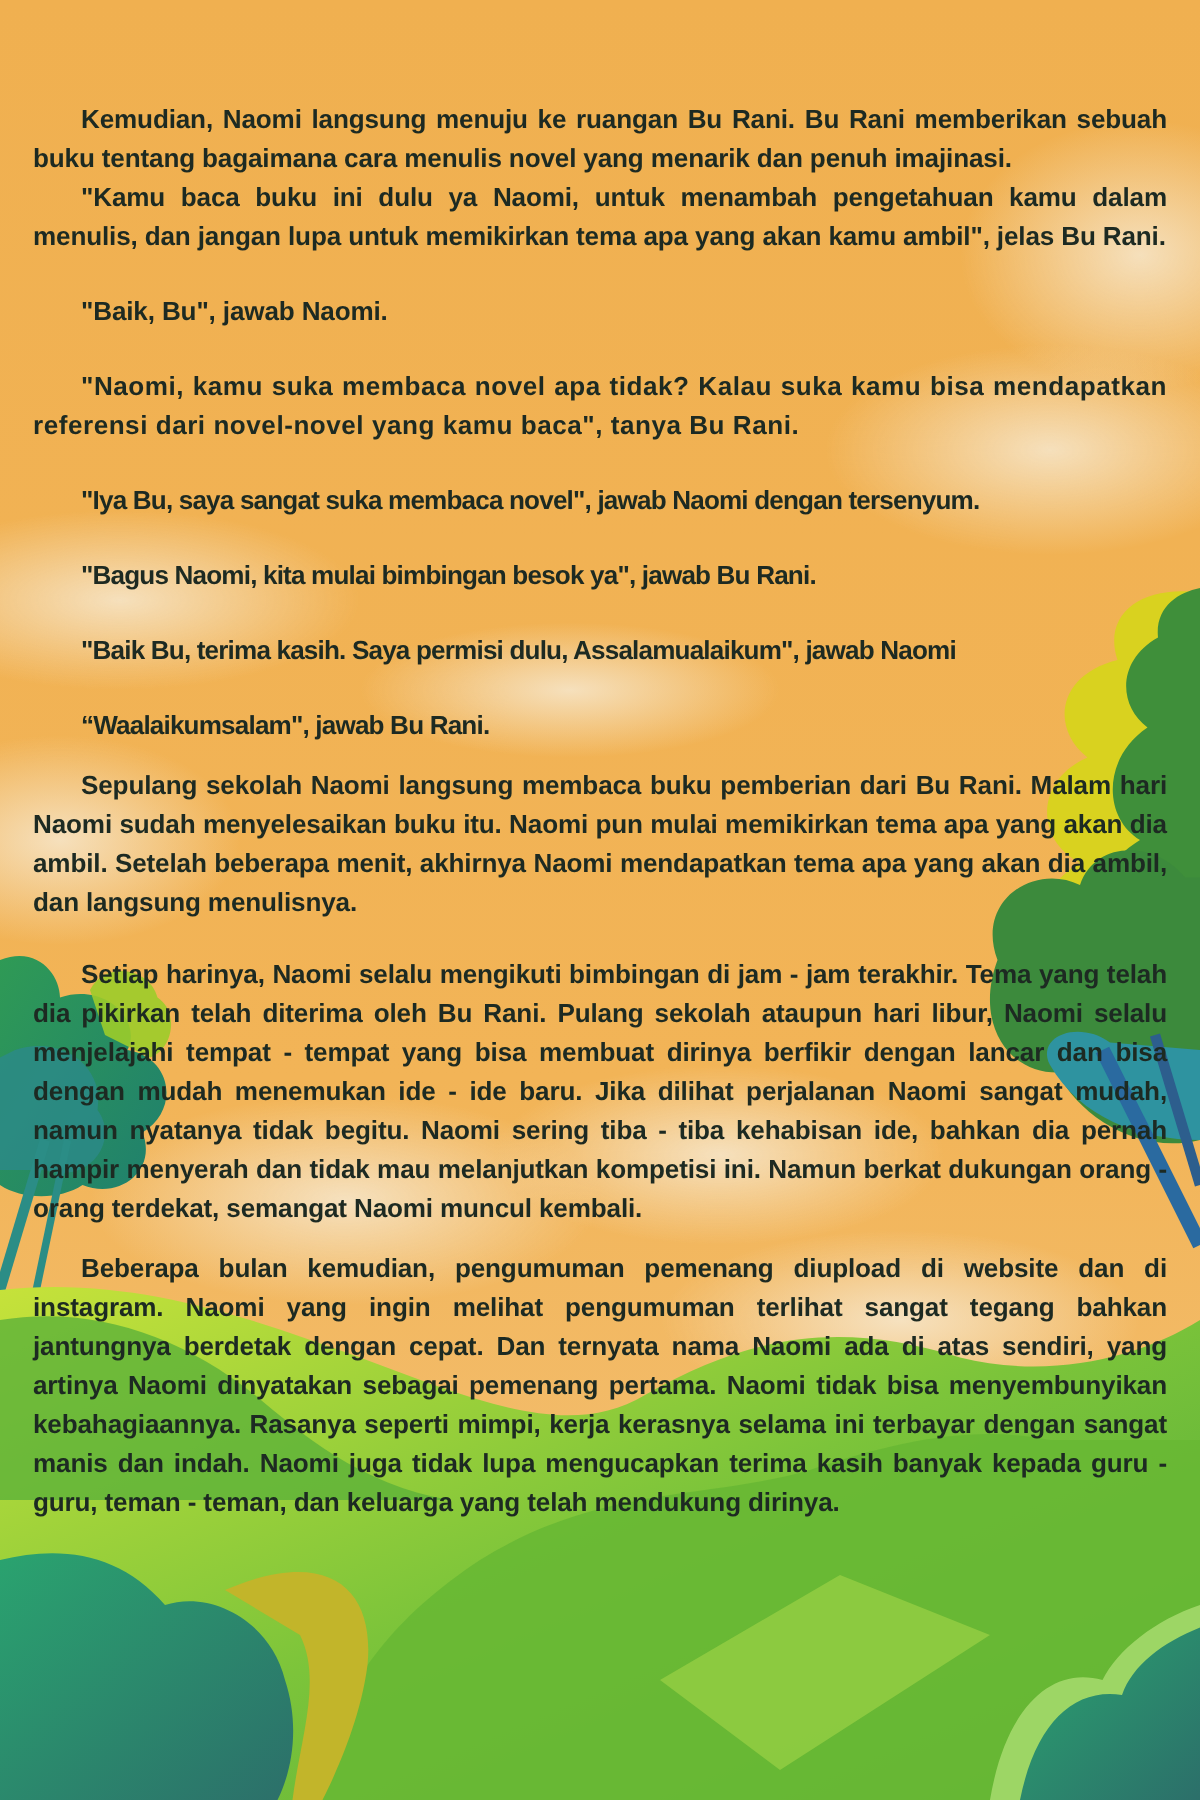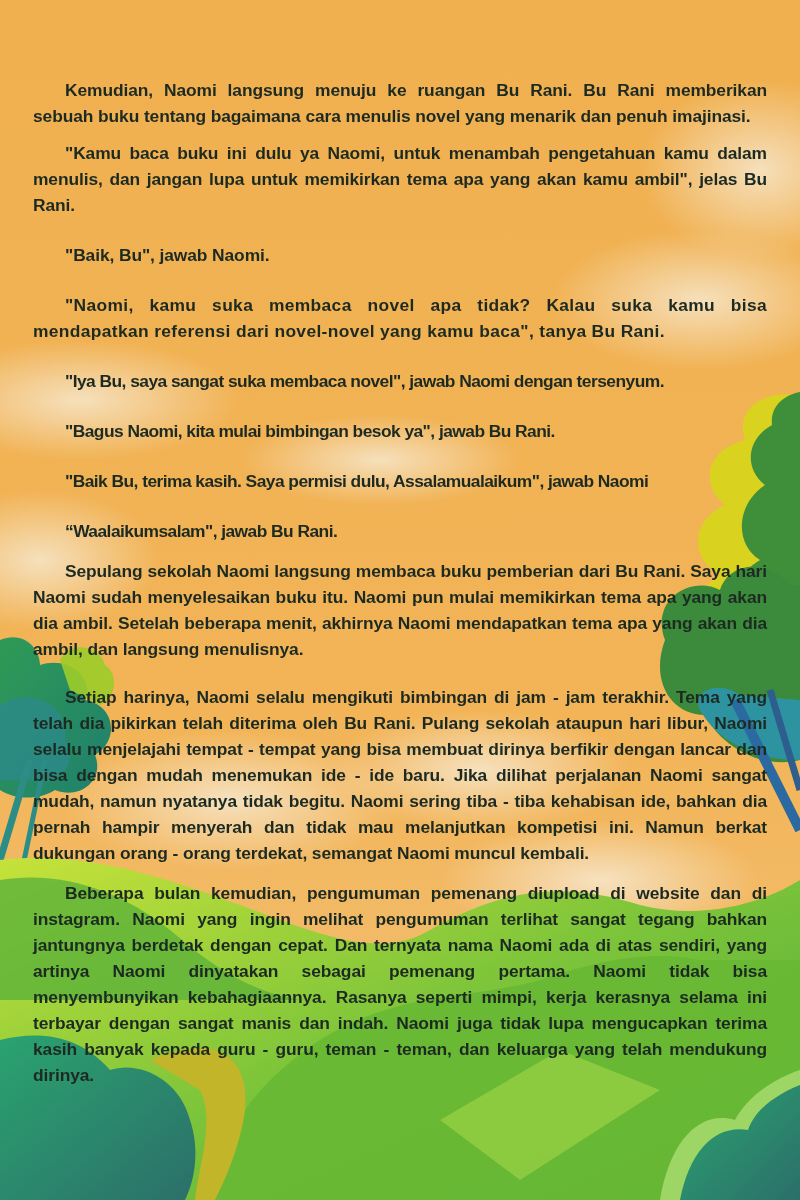--- a/index.html
+++ b/index.html
@@ -23,21 +23,21 @@
     .page-content {
       position: absolute;
       left: 0; top: 0;
       width: 800px;
       height: 1200px;
       z-index: 2;
       box-sizing: border-box;
       padding: 66px 22px 0 22px;
     }
     .para {
-      margin: 11px;
+      margin: 0;
       color: #1d2a22;
       font-weight: bold;
       font-size: 17.4px;
       line-height: 26px;
       text-align: justify;
       text-indent: 32px;
       letter-spacing: -0.1px;
     }
     .para.tight { letter-spacing: -0.55px; }
     .para.wide { letter-spacing: 0.35px; }
@@ -119,16 +119,16 @@
 
 <main class="page-content">
   <p class="para">Kemudian, Naomi langsung menuju ke ruangan Bu Rani. Bu Rani memberikan sebuah buku tentang bagaimana cara menulis novel yang menarik dan penuh imajinasi.</p>
   <p class="para gap-s">"Kamu baca buku ini dulu ya Naomi, untuk menambah pengetahuan kamu dalam menulis, dan jangan lupa untuk memikirkan tema apa yang akan kamu ambil", jelas Bu Rani.</p>
   <p class="para gap-xl">"Baik, Bu", jawab Naomi.</p>
   <p class="para wide gap-xl">"Naomi, kamu suka membaca novel apa tidak? Kalau suka kamu bisa mendapatkan referensi dari novel-novel yang kamu baca", tanya Bu Rani.</p>
   <p class="para tight gap-xl">"Iya Bu, saya sangat suka membaca novel", jawab Naomi dengan tersenyum.</p>
   <p class="para tight gap-xl">"Bagus Naomi, kita mulai bimbingan besok ya", jawab Bu Rani.</p>
   <p class="para tight gap-xl">"Baik Bu, terima kasih. Saya permisi dulu, Assalamualaikum", jawab Naomi</p>
   <p class="para tight gap-xl">“Waalaikumsalam", jawab Bu Rani.</p>
-  <p class="para gap-m">Sepulang sekolah Naomi langsung membaca buku pemberian dari Bu Rani. Saya hari Naomi sudah menyelesaikan buku itu. Naomi pun mulai memikirkan tema apa yang akan dia ambil. Setelah beberapa menit, akhirnya Naomi mendapatkan tema apa yang akan dia ambil, dan langsung menulisnya.</p>
+  <p class="para gap-m">Sepulang sekolah Naomi langsung membaca buku pemberian dari Bu Rani. Malam hari Naomi sudah menyelesaikan buku itu. Naomi pun mulai memikirkan tema apa yang akan dia ambil. Setelah beberapa menit, akhirnya Naomi mendapatkan tema apa yang akan dia ambil, dan langsung menulisnya.</p>
   <p class="para gap-l">Setiap harinya, Naomi selalu mengikuti bimbingan di jam - jam terakhir. Tema yang telah dia pikirkan telah diterima oleh Bu Rani. Pulang sekolah ataupun hari libur, Naomi selalu menjelajahi tempat - tempat yang bisa membuat dirinya berfikir dengan lancar dan bisa dengan mudah menemukan ide - ide baru. Jika dilihat perjalanan Naomi sangat mudah, namun nyatanya tidak begitu. Naomi sering tiba - tiba kehabisan ide, bahkan dia pernah hampir menyerah dan tidak mau melanjutkan kompetisi ini. Namun berkat dukungan orang - orang terdekat, semangat Naomi muncul kembali.</p>
   <p class="para gap-m">Beberapa bulan kemudian, pengumuman pemenang diupload di website dan di instagram. Naomi yang ingin melihat pengumuman terlihat sangat tegang bahkan jantungnya berdetak dengan cepat. Dan ternyata nama Naomi ada di atas sendiri, yang artinya Naomi dinyatakan sebagai pemenang pertama. Naomi tidak bisa menyembunyikan kebahagiaannya. Rasanya seperti mimpi, kerja kerasnya selama ini terbayar dengan sangat manis dan indah. Naomi juga tidak lupa mengucapkan terima kasih banyak kepada guru - guru, teman - teman, dan keluarga yang telah mendukung dirinya.</p>
 </main>
 
 </body></html>

